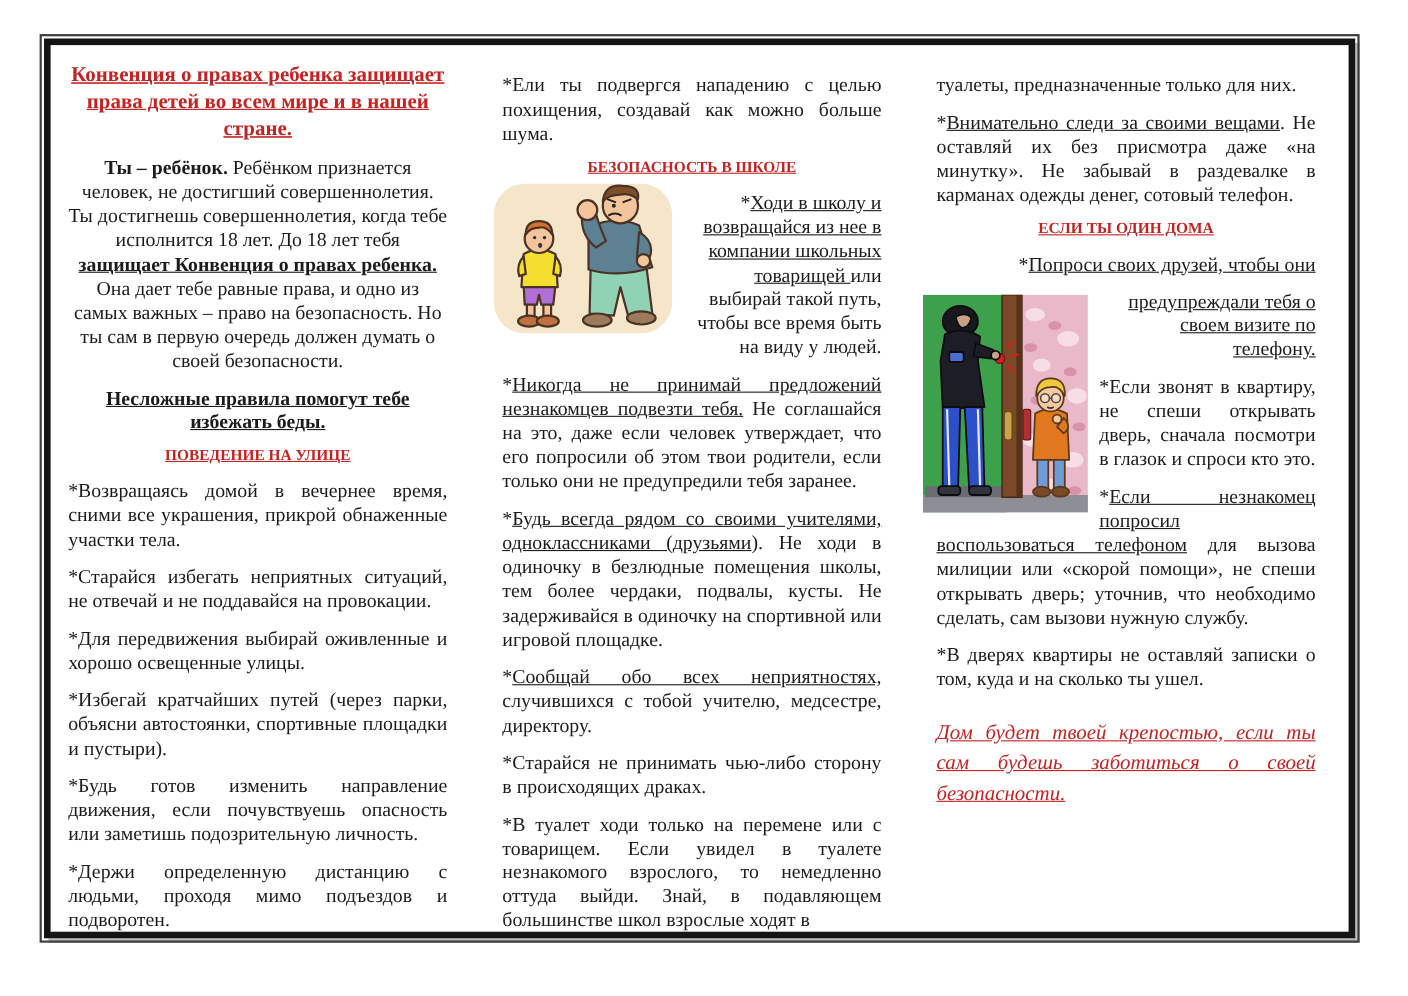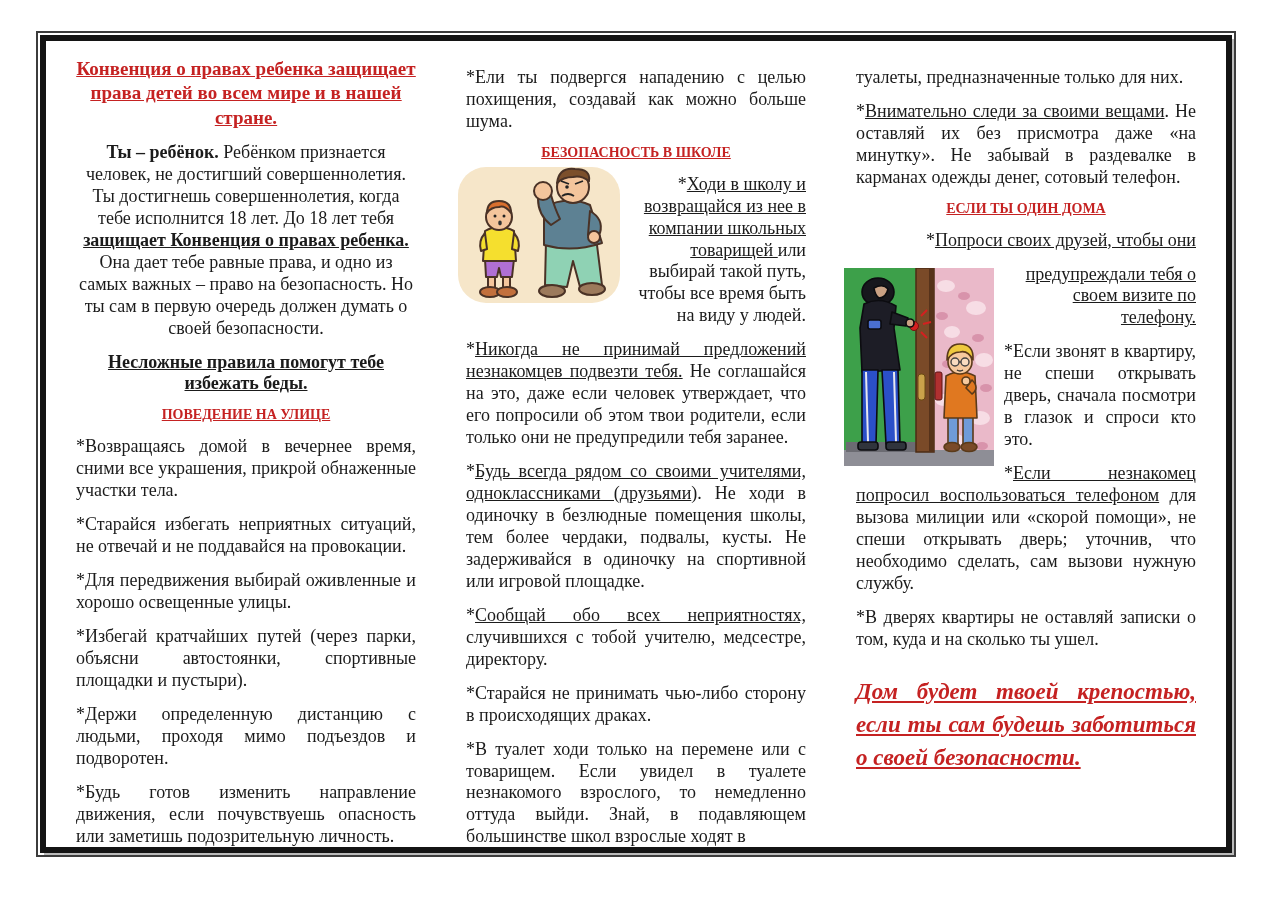--- a/index.html
+++ b/index.html
@@ -11,21 +11,21 @@
   }
   .frame{
     position:absolute;left:40px;top:35px;width:1192px;height:818px;
     border:6px solid #141414;
     outline:2px solid #3c3c3c;
     outline-offset:2px;
     box-shadow:4px 4px 0 rgba(130,130,130,.55);
     background:#fff;
     display:flex;
     gap:26px;
-    padding:14px 18px 0 18px;
+    padding:14px 18px 0 4px;
     box-sizing:border-box;
   }
   .col{flex:1 1 0;min-width:0;}
   .p{
     font-size:18px;line-height:1.22;text-align:justify;margin:12px;
   }
   .center{text-align:center;}
   .left{text-align:right;}
   .title{
     font-size:19px;font-weight:bold;line-height:1.28;text-align:center;
@@ -35,22 +35,22 @@
   .hred{
     font-size:14px;font-weight:bold;text-align:center;color:var(--red);
     line-height:1.2;margin:1px 0 1px 0;
   }
   .hred span{text-decoration:underline;}
   .u{text-decoration:underline;}
   .b{font-weight:bold;}
   .final{
     margin-top:24px;
     color:var(--red);
-    font-weight:bold;font-style:italic;
-    font-size:23px;line-height:1.45;
+    font-weight:normal;font-style:italic;
+    font-size:19px;line-height:1.45;
     text-align:justify;
   }
   .final span{text-decoration:underline;}
   figure{margin:0;}
   .img-scold{
     float:left;width:172px;height:142px;margin:2px 8px 0 0;
   }
   .img-door{
     float:left;width:150px;height:198px;margin:4px 10px 2px 0;
   }
@@ -64,22 +64,22 @@
 
   <div class="col">
     <div class="title"><span><span class="u b">Конвенция о правах ребенка защищает права детей во всем мире и в нашей стране.</span></span></div>
     <div class="p center"><span class="b">Ты – ребёнок.</span><span> Ребёнком признается человек, не достигший совершеннолетия. Ты достигнешь совершеннолетия, когда тебе исполнится 18 лет. До 18 лет тебя </span><span class="u b">защищает Конвенция о правах ребенка.</span><span> Она дает тебе равные права, и одно из самых важных – право на безопасность. Но ты сам в первую очередь должен думать о своей безопасности.</span></div>
     <div class="p center"><span class="u b">Несложные правила помогут тебе избежать беды.</span></div>
     <div class="hred"><span>ПОВЕДЕНИЕ НА УЛИЦЕ</span></div>
     <div class="p">*Возвращаясь домой в вечернее время, сними все украшения, прикрой обнаженные участки тела.</div>
     <div class="p">*Старайся избегать неприятных ситуаций, не отвечай и не поддавайся на провокации.</div>
     <div class="p">*Для передвижения выбирай оживленные и хорошо освещенные улицы.</div>
     <div class="p">*Избегай кратчайших путей (через парки, объясни автостоянки, спортивные площадки и пустыри).</div>
+    <div class="p">*Будь готов изменить направление движения, если почувствуешь опасность или заметишь подозрительную личность.</div>
     <div class="p">*Держи определенную дистанцию с людьми, проходя мимо подъездов и подворотен.</div>
-    <div class="p">*Будь готов изменить направление движения, если почувствуешь опасность или заметишь подозрительную личность.</div>
   </div>
 
   <div class="col clearfix">
     <div class="p">*Ели ты подвергся нападению с целью похищения, создавай как можно больше шума.</div>
     <div class="hred"><span>БЕЗОПАСНОСТЬ В ШКОЛЕ</span></div>
 
     <figure class="img-scold">
       <svg viewBox="0 0 172 142">
         <rect x="4" y="2" width="162" height="136" rx="28" fill="#f6e6c9"></rect>
 

